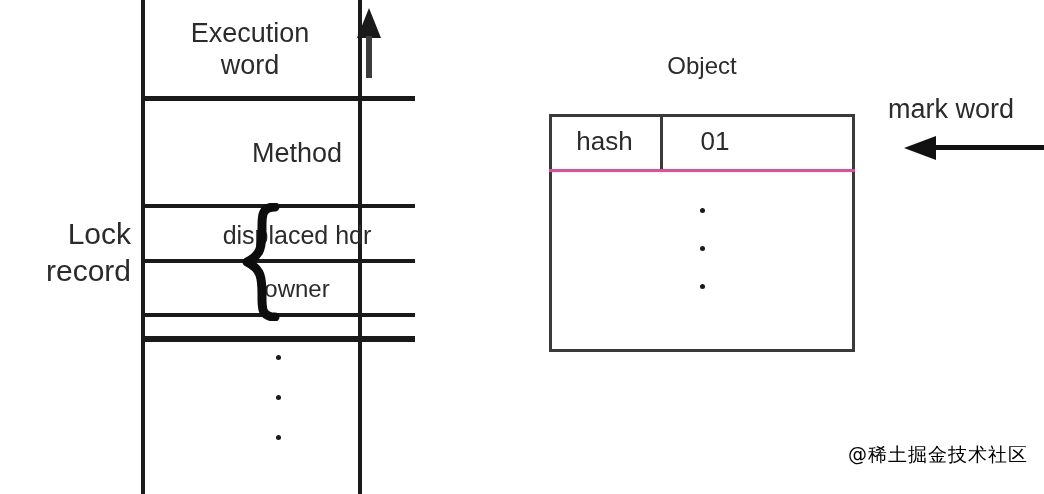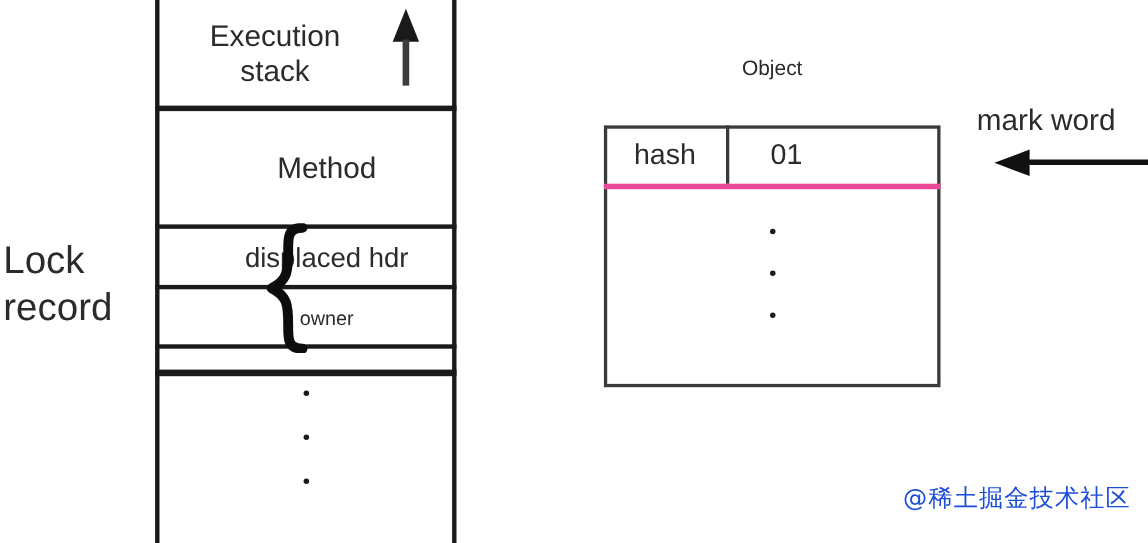--- a/index.html
+++ b/index.html
@@ -19,21 +19,21 @@
   .canvas {
     position: absolute;
     inset: 0;
   }
 
   
   #stack-diagram {
     position: absolute;
     left: 141px;
     top: 0px;
-    width: 274px;
+    width: 221px;
     height: 494px;
     text-decoration: underline;
   }
   .stack-rail {
     position: absolute;
     top: 0;
     bottom: 0;
     width: 4px;
     background: #1a1a1a;
   }
@@ -53,21 +53,21 @@
     width: 266px;
     display: flex;
     align-items: center;
     justify-content: center;
     text-align: center;
     line-height: 1.18;
     margin-left: 19px;
   }
   .cell-method     { top: 104px; height: 100px; font-size: 27px; }
   .cell-displaced  { top: 212px; height: 48px;  font-size: 25px; }
-  .cell-owner      { top: 266px; height: 47px;  font-size: 18px; }
+  .cell-owner      { top: 266px; height: 47px;  font-size: 24px; }
   .cell-empty      { top: 319px; height: 19px;  font-size: 0px;  }
 
   .exec-text-wrap {
     position: absolute;
     left: 4px;
     width: 210px;
     top: 4px;
     height: 92px;
     display: flex;
     align-items: center;
@@ -103,22 +103,22 @@
     border-radius: 50%;
     background: #1a1a1a;
   }
 
   
   #lock-record-label {
     position: absolute;
     left: -138px;
     top: 216px;
     width: 128px;
-    text-align: left;
-    font-size: 35px;
+    text-align: right;
+    font-size: 30px;
     line-height: 1.22;
     white-space: nowrap;
   }
   #lock-record-brace {
     position: absolute;
     left: 100px;
     top: 203px;
     width: 42px;
     height: 118px;
     font-size: 0;
@@ -131,38 +131,38 @@
     top: 114px;
     width: 306px;
     height: 238px;
   }
   #object-title {
     position: absolute;
     left: 549px;
     top: 52px;
     width: 306px;
     text-align: center;
-    font-size: 19px;
+    font-size: 24px;
   }
   .obj-outer {
     position: absolute;
     inset: 0;
     border: 3px solid #3a3a3a;
     box-sizing: border-box;
     background: #ffffff;
   }
   .obj-header-row {
     position: absolute;
     left: 0;
     top: 0;
     width: 306px;
     height: 58px;
     display: flex;
     box-sizing: border-box;
-    border-bottom: 5px solid #ec4899;
+    border-bottom: 3px solid #ec4899;
   }
   .obj-cell {
     display: flex;
     align-items: center;
     justify-content: center;
     font-size: 26px;
     box-sizing: border-box;
     height: 100%;
   }
   .obj-cell.hash { width: 114px; border-right: 3px solid #3a3a3a; }
@@ -194,22 +194,22 @@
     top: 134px;
     width: 144px;
     height: 28px;
   }
 
   
   #watermark {
     position: absolute;
     right: 16px;
     bottom: 26px;
-    font-size: 22px;
-    color: #1d4ed8;
+    font-size: 19px;
+    color: #000000;
     letter-spacing: 1px;
     white-space: nowrap;
     font-family: "DejaVu Sans", sans-serif;
   }
 </style>
 </head>
 <body>
 
 <div class="canvas">
 
@@ -220,21 +220,21 @@
 
     <div class="stack-divider" style="top:96px;  height:5px;"></div>
     <div class="stack-divider" style="top:204px; height:4px;"></div>
     <div class="stack-divider" style="top:259px; height:4px;"></div>
     <div class="stack-divider" style="top:313px; height:4px;"></div>
     <div class="stack-divider" style="top:336px; height:6px;"></div>
 
     <div class="exec-text-wrap">
       <span>
         <span>Execution</span><br>
-        <span>stack</span>
+        <span>word</span>
       </span>
     </div>
 
     <svg id="exec-up-arrow" viewBox="0 0 32 72">
       <polygon points="16,2 28,32 4,32" fill="#1a1a1a"></polygon>
       <rect x="13" y="30" width="6" height="42" fill="#3c3c3c"></rect>
     </svg>
 
     <div class="stack-cell cell-method">
       <span>

